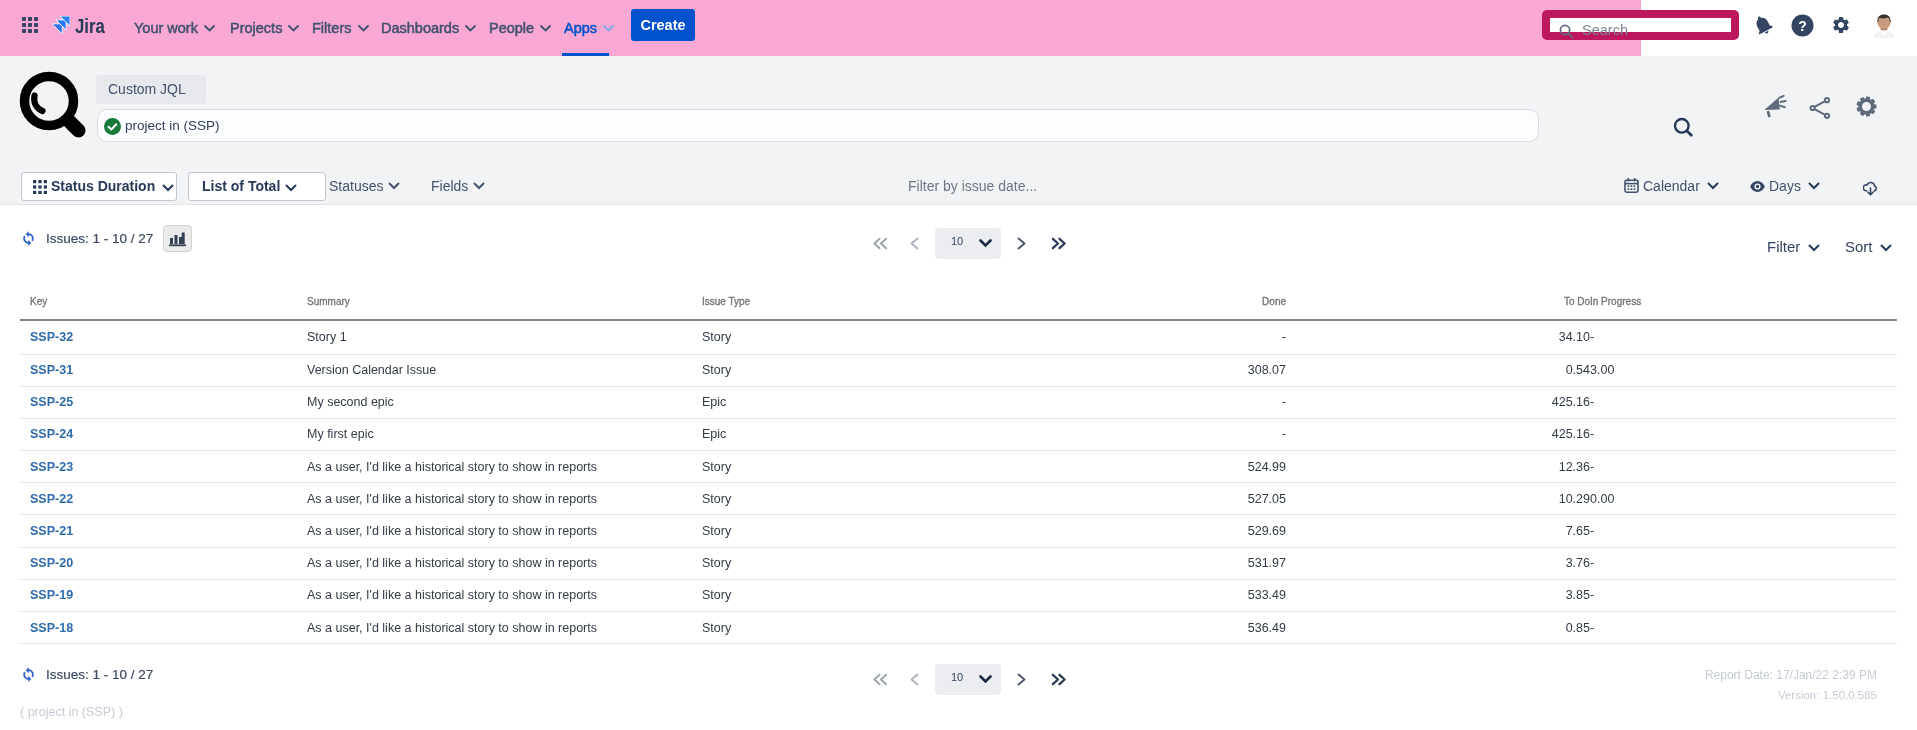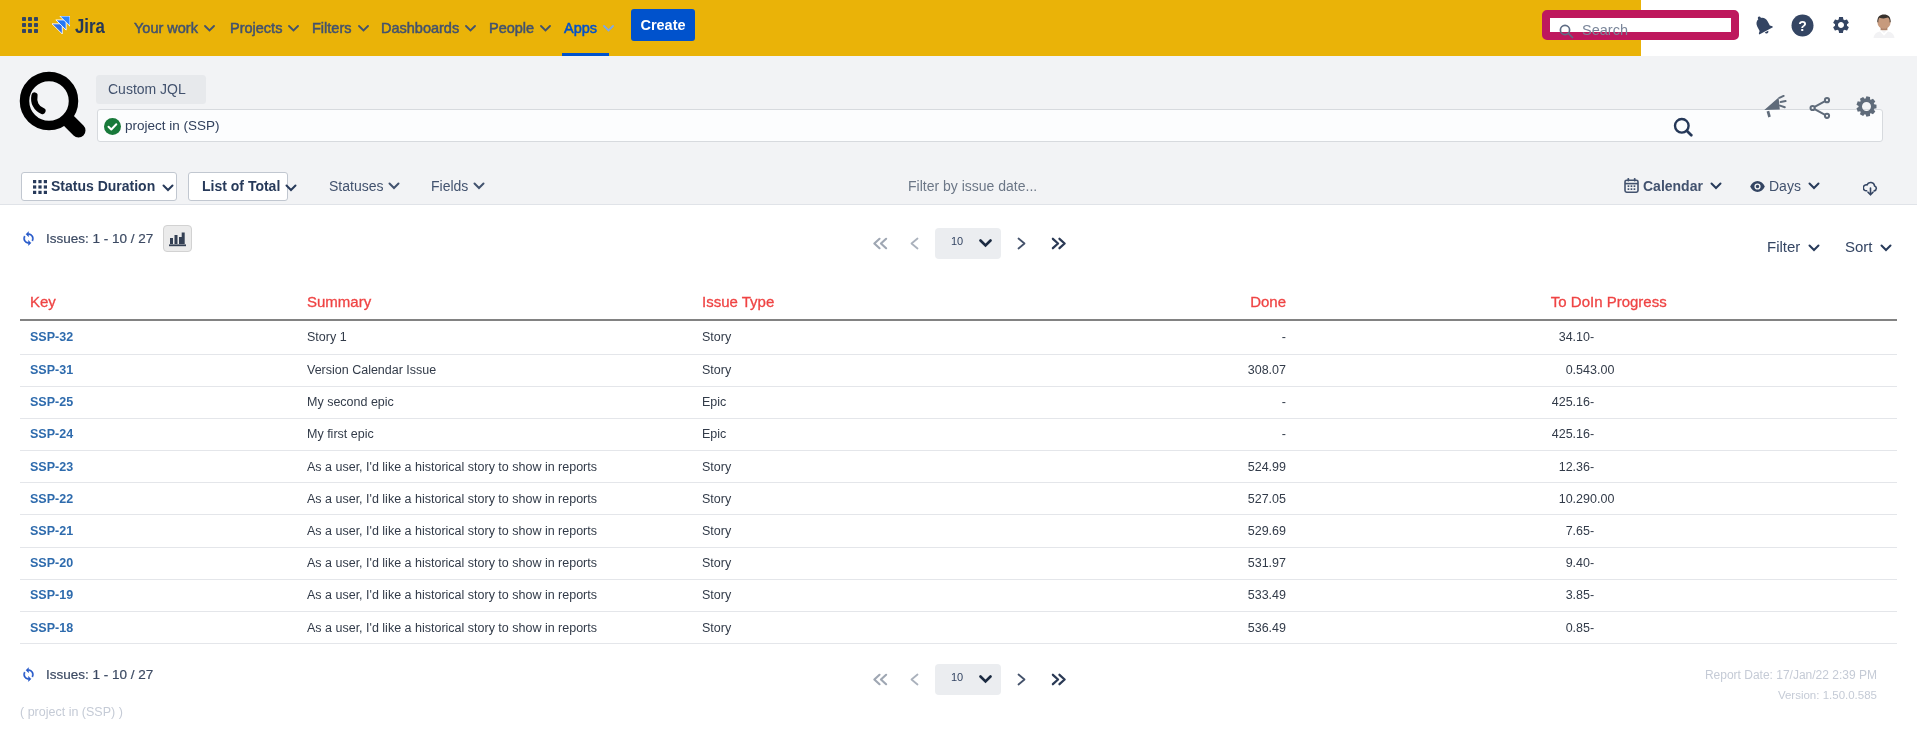--- a/index.html
+++ b/index.html
@@ -1,44 +1,44 @@
 <!DOCTYPE html>
 <html><head>
 <meta charset="utf-8">
 <style>
 * { margin:0; padding:0; box-sizing:border-box; }
 html,body { width:1917px; height:730px; background:#fff; font-family:"Liberation Sans",sans-serif; overflow:hidden; }
 #app { position:relative; width:1917px; height:730px; }
 .abs { position:absolute; }
 
-#nav { position:absolute; top:0; left:0; width:1641px; height:56px; background:#eab308; }
+#nav { position:absolute; top:0; left:0; width:1641px; height:56px; background:#f9a8d4; }
 .navitem { position:absolute; top:0; height:56px; line-height:56px; font-size:14.5px; font-weight:normal; -webkit-text-stroke:0.5px currentColor; color:#42526E; white-space:nowrap; }
 .navitem svg { vertical-align:1px; margin-left:2px; -webkit-text-stroke:0; }
 #apps-item { color:#0052CC; }
 #apps-underline { position:absolute; left:562px; top:53px; width:47px; height:3px; background:#0052CC; }
 #create-btn { position:absolute; left:631px; top:9px; width:64px; height:32px; background:#0052CC; color:#fff; font-size:14.5px; font-weight:bold; text-align:center; line-height:32px; border-radius:3px; }
 #searchbox { position:absolute; left:1542px; top:10px; width:197px; height:30px; border:8px solid #be185d; border-radius:5px; background:#fff; }
 #searchbox .ph { position:absolute; left:32px; top:4px; font-size:14.5px; color:#7a869a; }
 
 #gray { position:absolute; top:56px; left:0; width:1917px; height:149px; background:#f2f3f5; border-bottom:1px solid #e0e3e8; }
 #jqlbtn { position:absolute; left:96px; top:19px; width:110px; height:29px; background:#e7e9ec; border-radius:3.5px; font-size:14px; color:#42526E; text-align:left; line-height:29px; padding-left:12px; }
-#jqlinput { position:absolute; left:97px; top:53px; width:1786px; height:33px; background:#fcfdfe; border:1px solid #d7dade; border-radius:3px;padding-left:44px; }
+#jqlinput { position:absolute; left:97px; top:53px; width:1442px; height:33px; background:#fcfdfe; border:1px solid #d7dade; border-radius:10px;padding-left:44px; }
 #jqlinput .txt { position:absolute; left:27px; top:8px; font-size:13.5px; color:#31405c; }
 
 .tbtn { position:absolute; top:116px; height:29px; border:1px solid #c1c7d0; border-radius:3px; background:#fff; color:#273a5a; font-size:14px; line-height:27px; white-space:nowrap; }
 .tlink { position:absolute; top:116px; height:29px; color:#42526E; font-size:14px; line-height:29px; white-space:nowrap; }
 
 .issuestext { font-size:13.5px; color:#3c4a63; -webkit-text-stroke:0.2px currentColor; }
 .chartbtn { position:absolute; left:163px; top:225px; width:29px; height:27px; background:#ebebeb; border:1px solid #d2d2d2; border-radius:4px; }
 
 .pag { position:absolute; font-size:15px; color:#344563; }
 .pagsel { position:absolute; width:66px; height:31px; background:#ebedf0; border-radius:4px; color:#344563; font-size:11px; }
 
 #tbl { position:absolute; left:20px; top:284px; width:1877px; border-collapse:collapse; table-layout:fixed; }
-#tbl th { font-size:15px; font-weight:normal; -webkit-text-stroke:0.3px currentColor; color:#ef4444; text-align:left; padding:0; height:36px; vertical-align:middle; border-bottom:2px solid #828282; }
+#tbl th { font-size:10px; font-weight:normal; -webkit-text-stroke:0.3px currentColor; color:#737373; text-align:left; padding:0; height:36px; vertical-align:middle; border-bottom:2px solid #828282; }
 #tbl td { font-size:12.5px; color:#323b49; padding:0; height:32.2px; vertical-align:middle; border-bottom:1px solid #e4e6ea; }
 #tbl tr.first td { height:34px; }
 #tbl .c1 { width:287px; padding-left:10px; }
 #tbl .c2 { width:395px; }
 #tbl .c3 { width:284px; }
 #tbl .c4 { width:300px; text-align:right; }
 #tbl .c5 { width:304px; text-align:right; }
 #tbl .c6 { width:307px; text-align:left; padding-right:7px; }
 #tbl a { color:#2e6bad; font-weight:bold; text-decoration:none; font-size:12.5px; }
 
@@ -183,35 +183,35 @@
             <rect x="0" y="10" width="3" height="3"></rect>
             <rect x="5" y="10" width="3" height="3"></rect>
             <rect x="10" y="10" width="3" height="3"></rect>
           </g>
         </svg>
       <span class="abs" style="left:29px;top:0;font-weight:bold;">Status Duration</span>
       <svg class="abs" style="left:140px;top:11px;" width="12" height="8" viewBox="0 0 12 8">
           <path d="M1.5 1.5 l4.5 4.5 L10.5 1.5" stroke="#273a5a" stroke-width="2" fill="none" stroke-linecap="round"></path>
         </svg>
     </div>
-    <div class="tbtn" style="left:188px;width:100px;">
+    <div class="tbtn" style="left:188px;width:138px;">
       <span class="abs" style="left:13px;top:0;font-weight:bold;">List of Total</span>
       <svg class="abs" style="left:96px;top:11px;" width="12" height="8" viewBox="0 0 12 8">
           <path d="M1.5 1.5 l4.5 4.5 L10.5 1.5" stroke="#273a5a" stroke-width="2" fill="none" stroke-linecap="round"></path>
         </svg>
     </div>
     <div class="tlink" style="left:329px;">Statuses<svg width="12" height="8" viewBox="0 0 12 8" style="vertical-align:1px;margin-left:5px;">
           <path d="M1.5 1.5 l4.5 4.5 L10.5 1.5" stroke="#42526E" stroke-width="2" fill="none" stroke-linecap="round"></path>
         </svg></div>
     <div class="tlink" style="left:431px;">Fields<svg width="12" height="8" viewBox="0 0 12 8" style="vertical-align:1px;margin-left:5px;">
           <path d="M1.5 1.5 l4.5 4.5 L10.5 1.5" stroke="#42526E" stroke-width="2" fill="none" stroke-linecap="round"></path>
         </svg></div>
     <div class="tlink" style="left:908px;color:#6c7787;">Filter by issue date...</div>
 
-    <div class="tlink" style="left:1624px;font-weight:bold;">
+    <div class="tlink" style="left:1624px;">
       <svg width="15" height="15" viewBox="0 0 15 15" style="vertical-align:-2px;margin-right:4px;">
           <g fill="none" stroke="#42526E" stroke-width="1.6">
             <rect x="1" y="2.2" width="13" height="12" rx="1.6"></rect>
             <path d="M1 5.6 h13"></path>
           </g>
           <g fill="#42526E">
             <rect x="3.4" y="0" width="1.8" height="3.4" rx="0.7"></rect>
             <rect x="9.8" y="0" width="1.8" height="3.4" rx="0.7"></rect>
             <rect x="3.6" y="7.3" width="1.7" height="1.7"></rect>
             <rect x="6.6" y="7.3" width="1.7" height="1.7"></rect>
@@ -351,21 +351,21 @@
           <td class="c3">Story</td>
           <td class="c4">529.69</td>
           <td class="c5">7.65</td>
           <td class="c6">-</td>
         </tr>
     <tr>
           <td class="c1"><a>SSP-20</a></td>
           <td class="c2">As a user, I'd like a historical story to show in reports</td>
           <td class="c3">Story</td>
           <td class="c4">531.97</td>
-          <td class="c5">9.40</td>
+          <td class="c5">3.76</td>
           <td class="c6">-</td>
         </tr>
     <tr>
           <td class="c1"><a>SSP-19</a></td>
           <td class="c2">As a user, I'd like a historical story to show in reports</td>
           <td class="c3">Story</td>
           <td class="c4">533.49</td>
           <td class="c5">3.85</td>
           <td class="c6">-</td>
         </tr>

